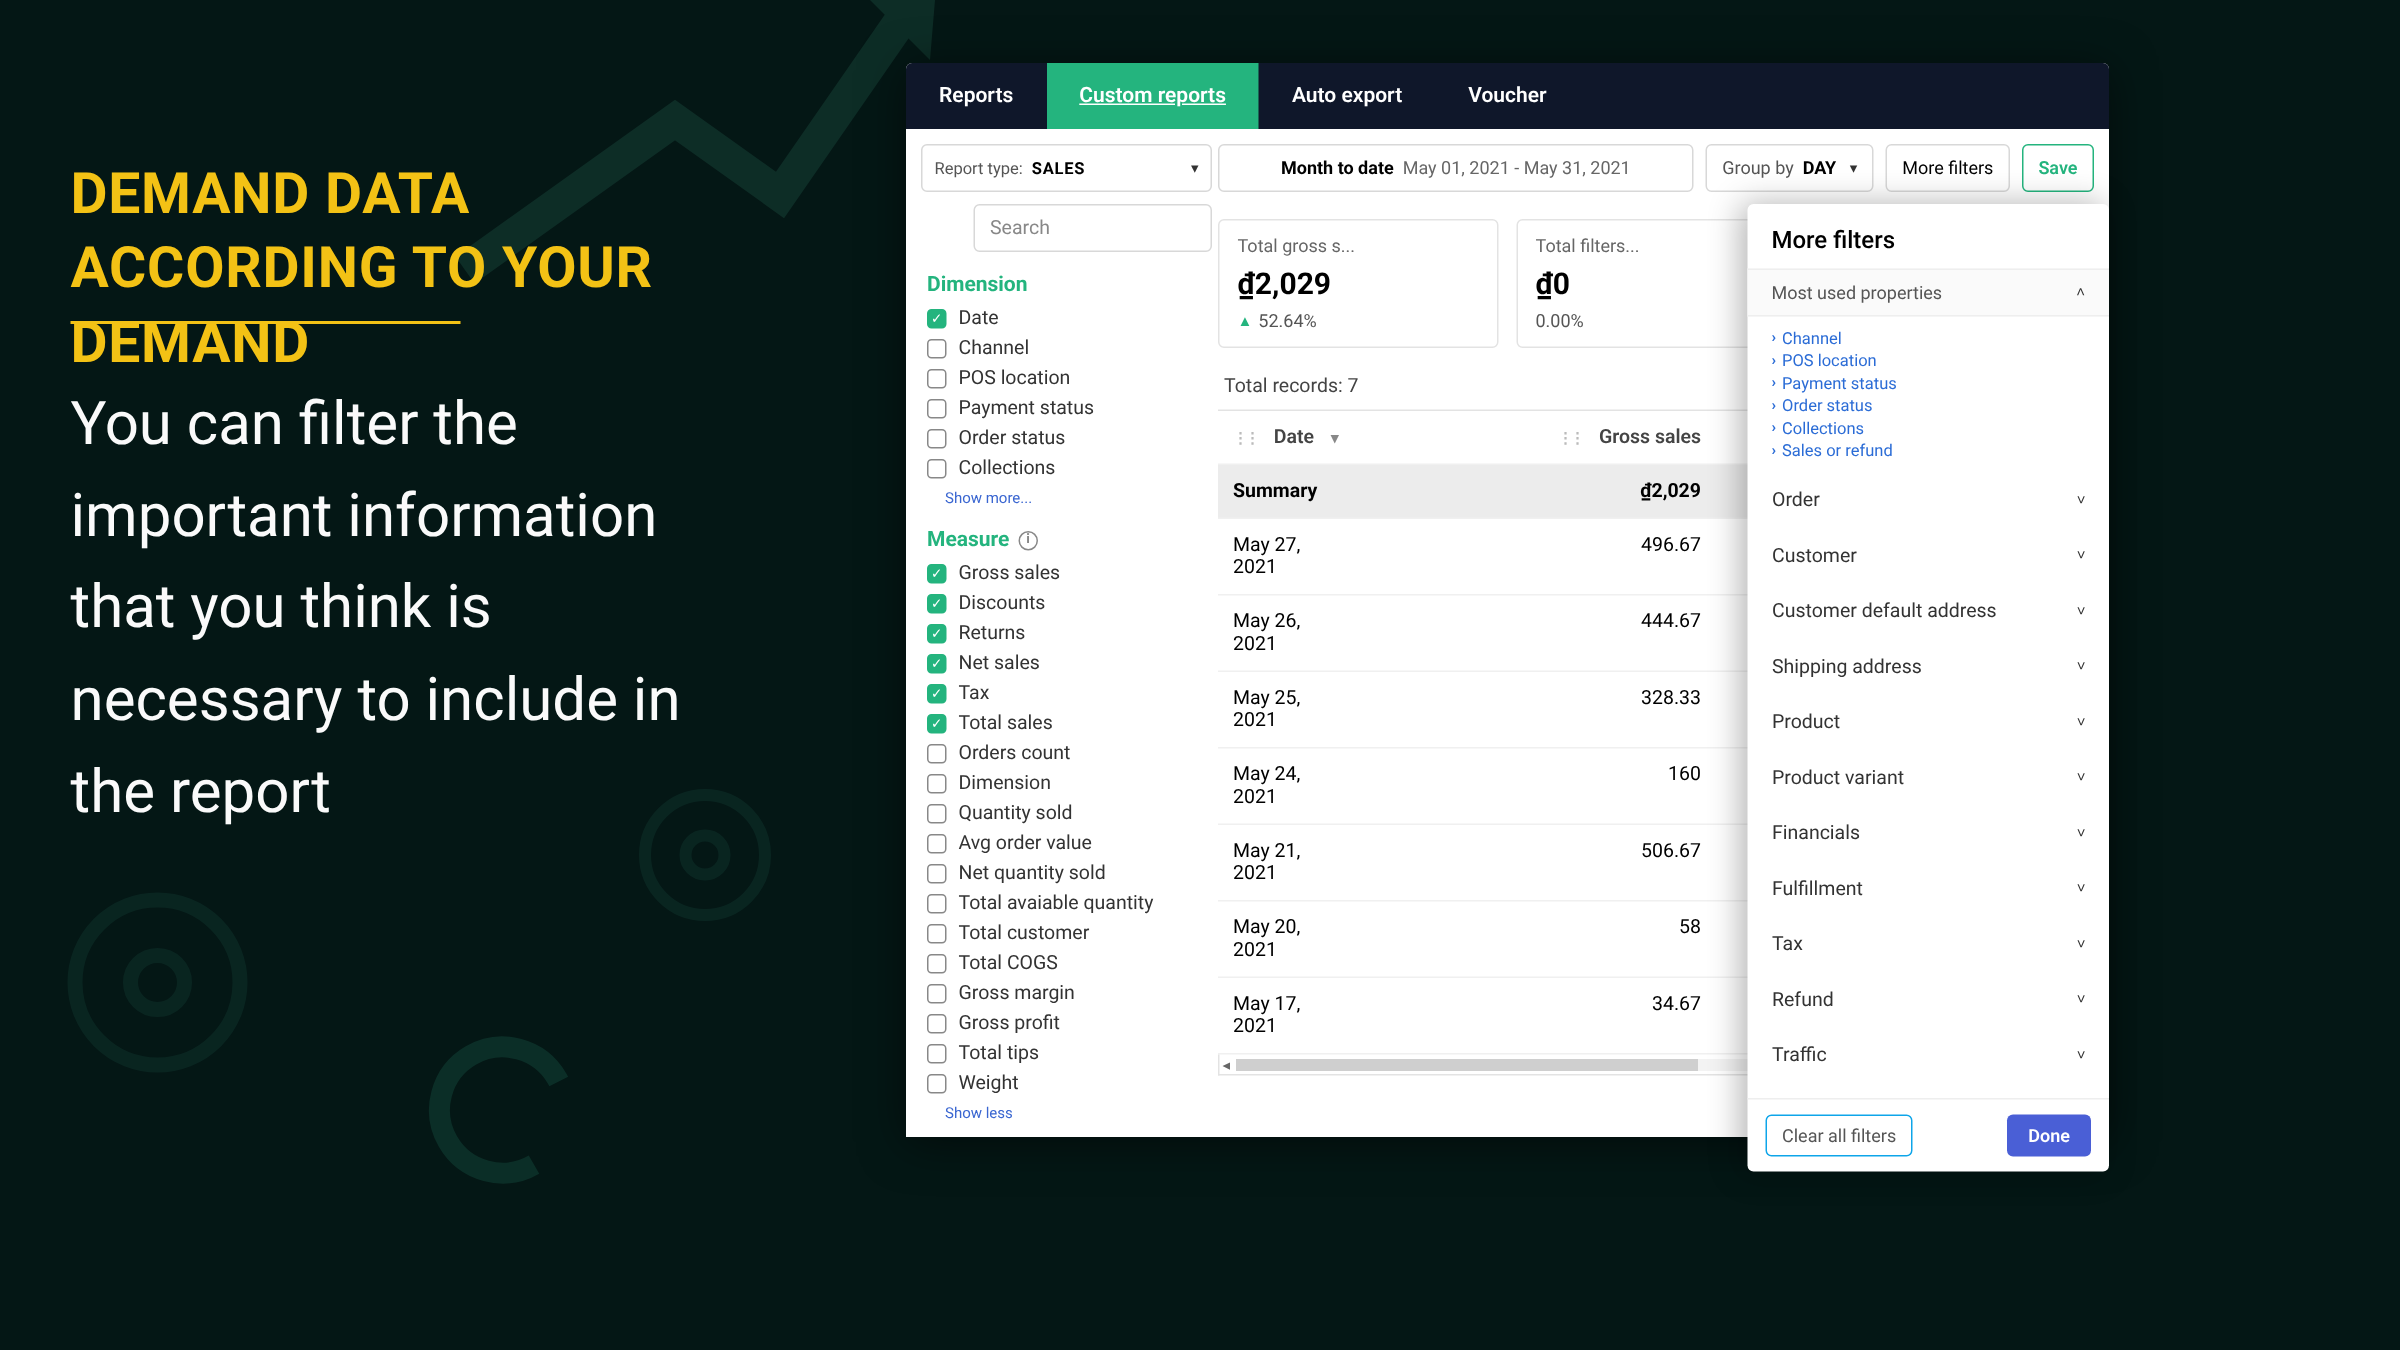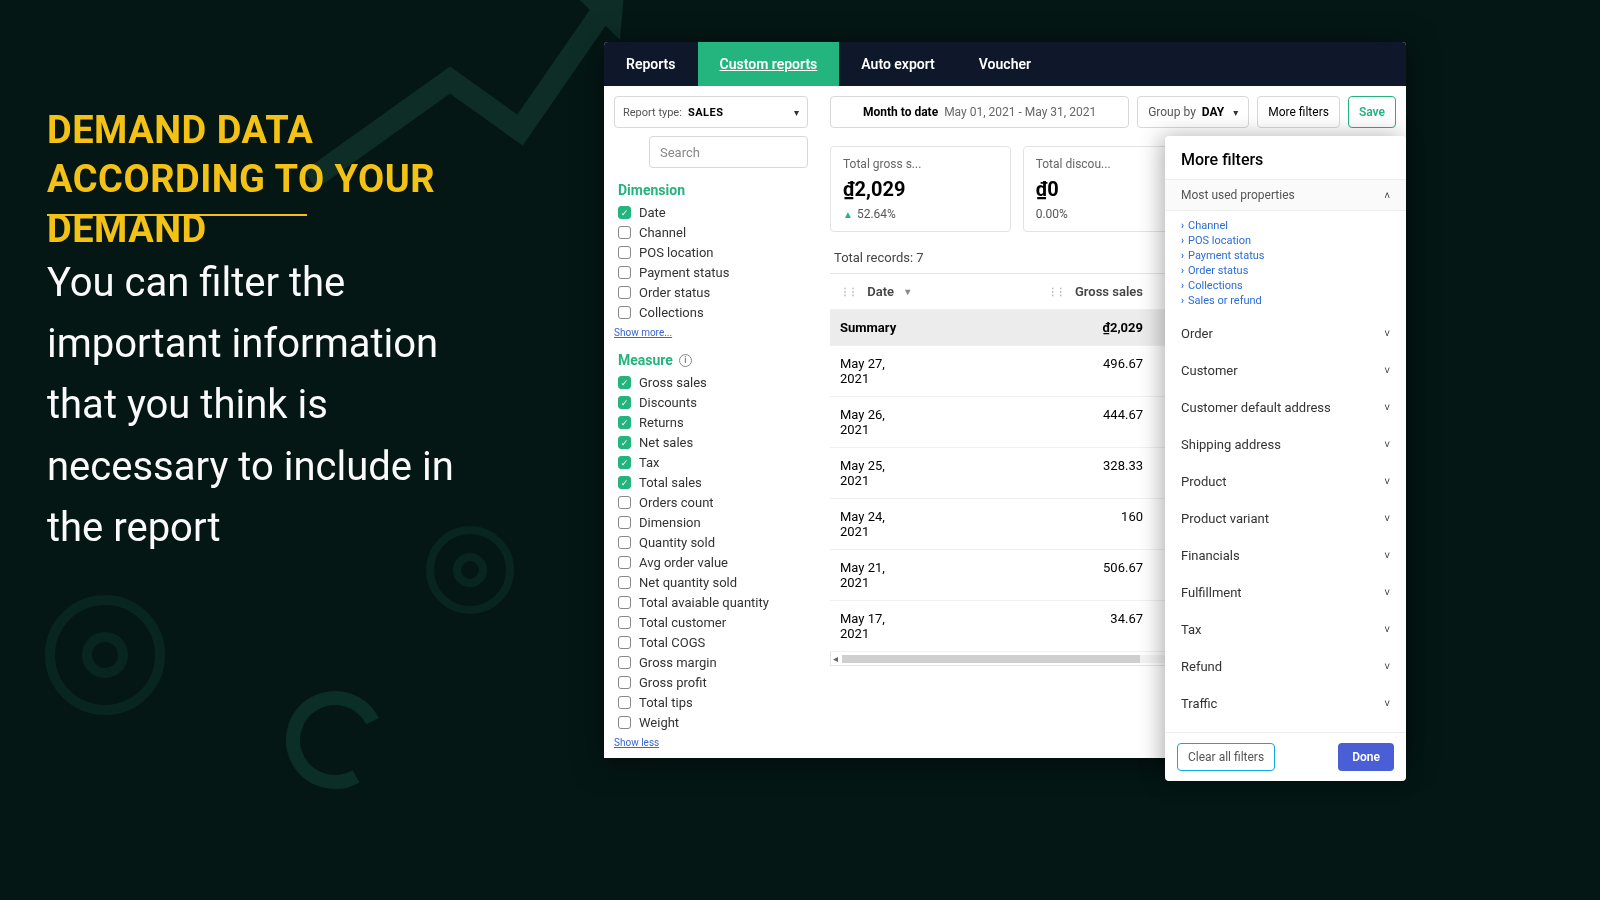--- a/index.html
+++ b/index.html
@@ -5,34 +5,34 @@
   * { margin:0; padding:0; box-sizing:border-box; font-family: -apple-system,"Segoe UI",Roboto,Helvetica,Arial,sans-serif; }
   body { width:1600px; height:900px; background:#041715; position:relative; overflow:hidden; }
   .bg-gear { position:absolute; opacity:.28; }
   .promo-title { position:absolute; left:47px; top:106px; width:470px; color:#f3c215; font-size:38px; font-weight:700; line-height:1.3; letter-spacing:.5px; }
   .promo-hr { position:absolute; left:47px; top:214px; width:260px; height:2px; background:#f3c215; }
   .promo-body { position:absolute; left:47px; top:252px; width:470px; color:#fafafa; font-size:40px; line-height:1.53; }
   .app { position:absolute; left:604px; top:42px; width:802px; background:#fff; border-radius:4px; box-shadow:0 4px 30px rgba(0,0,0,.5); }
   .nav { height:44px; background:#0f172a; display:flex; align-items:stretch; border-radius:4px 4px 0 0; }
   .nav-item { display:flex; align-items:center; padding:0 22px; color:#fff; font-size:14px; font-weight:600; cursor:pointer; }
   .nav-item.active { background:#24b47e; text-decoration:underline; }
-  .workspace { padding:10px; display:flex; gap:22px; align-items:flex-start; background:#fff; }
+  .workspace { padding:10px; display:flex; gap:4px; align-items:flex-start; background:#fff; }
   .left-pane { width:194px; }
   .panel { border:1px solid #d8d8d8; border-radius:4px; background:#fff; }
   .report-type { height:32px; display:flex; align-items:center; padding:0 8px; font-size:11px; justify-content:space-between; }
   .report-type .lbl { color:#555; margin-right:6px; }
   .report-type .val { font-weight:700; letter-spacing:.5px; flex:1; }
   .chev { font-size:10px; color:#333; }
   .search-box { margin-top:8px; height:32px; display:flex; align-items:center; padding:0 10px; color:#888; font-size:13px;margin-left:35px; }
   .section-h { color:#24b47e; font-weight:700; font-size:14px; margin:14px 0 6px 4px; display:flex; align-items:center; gap:6px;}
   .cb-list { display:flex; flex-direction:column; gap:3px; padding-left:4px; }
   .cb-row { display:flex; align-items:center; gap:8px; font-size:13px; color:#333; cursor:pointer; padding:1px 0;}
   .cb { width:13px; height:13px; border:1.5px solid #888; border-radius:3px; display:flex; align-items:center; justify-content:center; font-size:9px; color:#fff; flex-shrink:0;}
   .cb.on { background:#24b47e; border-color:#24b47e; }
-  .link-sm { color:#3a66d1; font-size:10px; margin:6px 0 0 0; cursor:pointer;text-decoration:underline; }
+  .link-sm { color:#3a66d1; font-size:10px; margin:6px 0 0 16px; cursor:pointer; }
   .right-pane { flex:1; min-width:0; }
   .toolbar { display:flex; gap:8px; }
   .tool { border:1px solid #d8d8d8; border-radius:4px; height:32px; display:flex; align-items:center; padding:0 10px; font-size:12px; white-space:nowrap; background:#fff;}
   .tool.daterange { flex:1; justify-content:center; }
   .tool .strong { font-weight:700; margin-right:6px; }
   .tool.save { color:#24b47e; border-color:#24b47e; font-weight:600; }
   .cards { display:flex; gap:12px; margin-top:18px; }
   .card { flex:1; border:1px solid #e3e3e3; border-radius:4px; padding:10px 12px; min-width:0;}
   .card-title { font-size:12px; color:#666; white-space:nowrap; overflow:hidden; text-overflow:ellipsis; }
   .card-value { font-size:20px; font-weight:700; margin-top:6px; }
@@ -242,21 +242,21 @@
       <div class="cards" id="cards">
           <div class="card">
             <div class="card-title">Total gross s...</div>
             <div class="card-value">₫2,029</div>
             <div class="card-delta">
               <span class="up">▲</span>
               <span>52.64%</span>
             </div>
           </div>
           <div class="card">
-            <div class="card-title">Total discou...</div>
+            <div class="card-title">Total filters...</div>
             <div class="card-value">₫0</div>
             <div class="card-delta">
               <span>0.00%</span>
             </div>
           </div>
           <div class="card">
             <div class="card-title">Total returns</div>
             <div class="card-value">₫13</div>
             <div class="card-delta">
               <span class="up">▲</span>
@@ -295,20 +295,25 @@
               <div class="tcell tc-num">0</div>
             </div>
             <div class="trow">
               <div class="tcell tc-date">May 24, 2021</div>
               <div class="tcell tc-num">160</div>
               <div class="tcell tc-num">0</div>
             </div>
             <div class="trow">
               <div class="tcell tc-date">May 21, 2021</div>
               <div class="tcell tc-num">506.67</div>
+              <div class="tcell tc-num">0</div>
+            </div>
+            <div class="trow">
+              <div class="tcell tc-date">May 20, 2021</div>
+              <div class="tcell tc-num">58</div>
               <div class="tcell tc-num">0</div>
             </div>
             <div class="trow">
               <div class="tcell tc-date">May 17, 2021</div>
               <div class="tcell tc-num">34.67</div>
               <div class="tcell tc-num">0</div>
             </div>
           </div>
         <div class="hscroll">
           <span class="arrow">◂</span>

